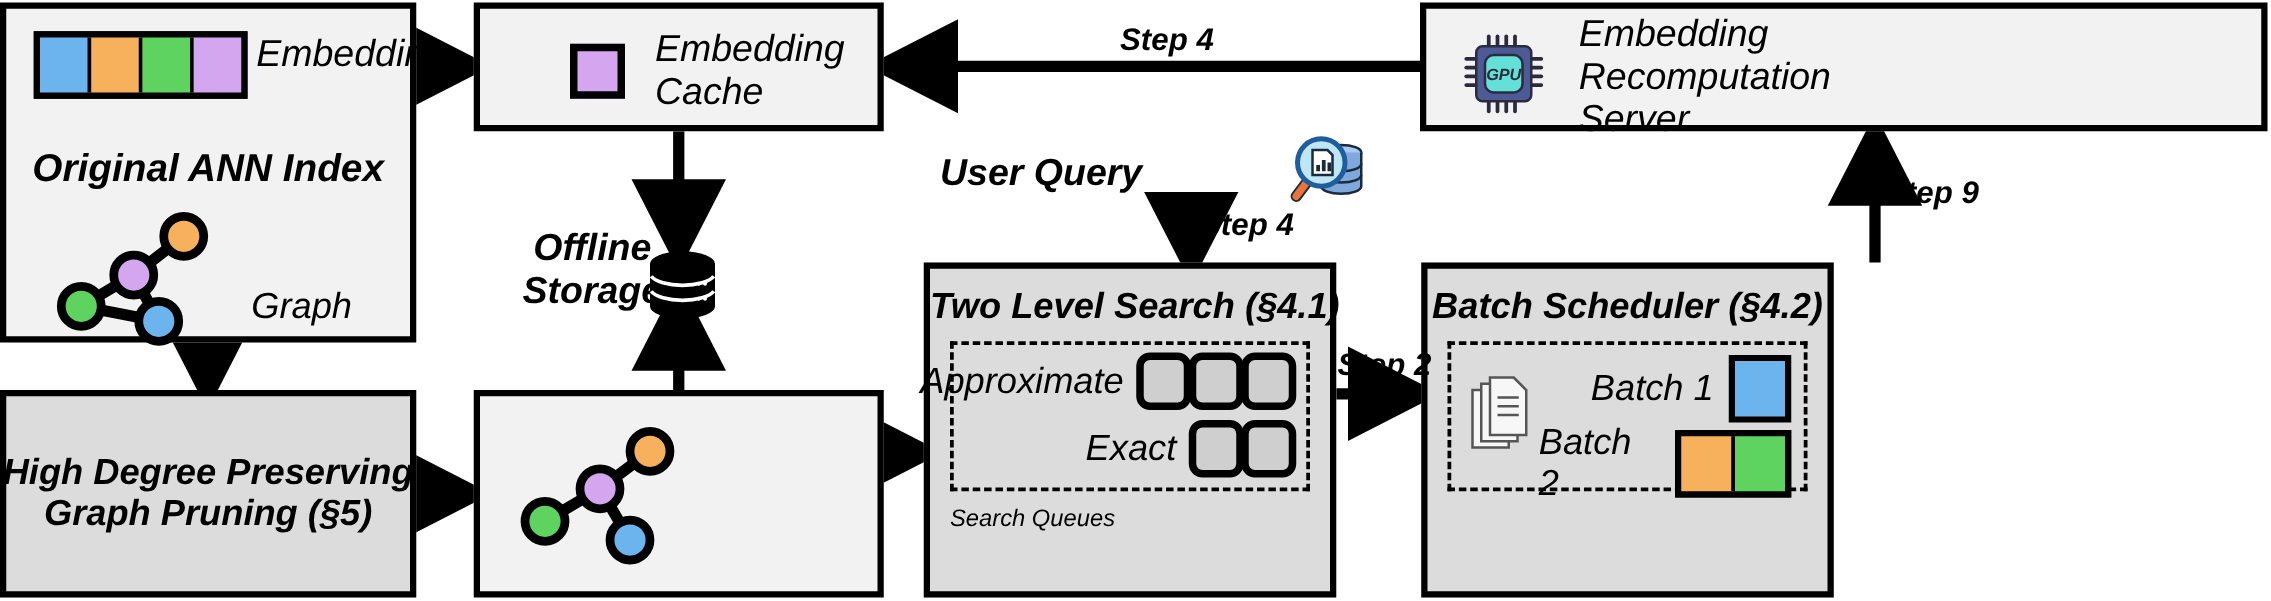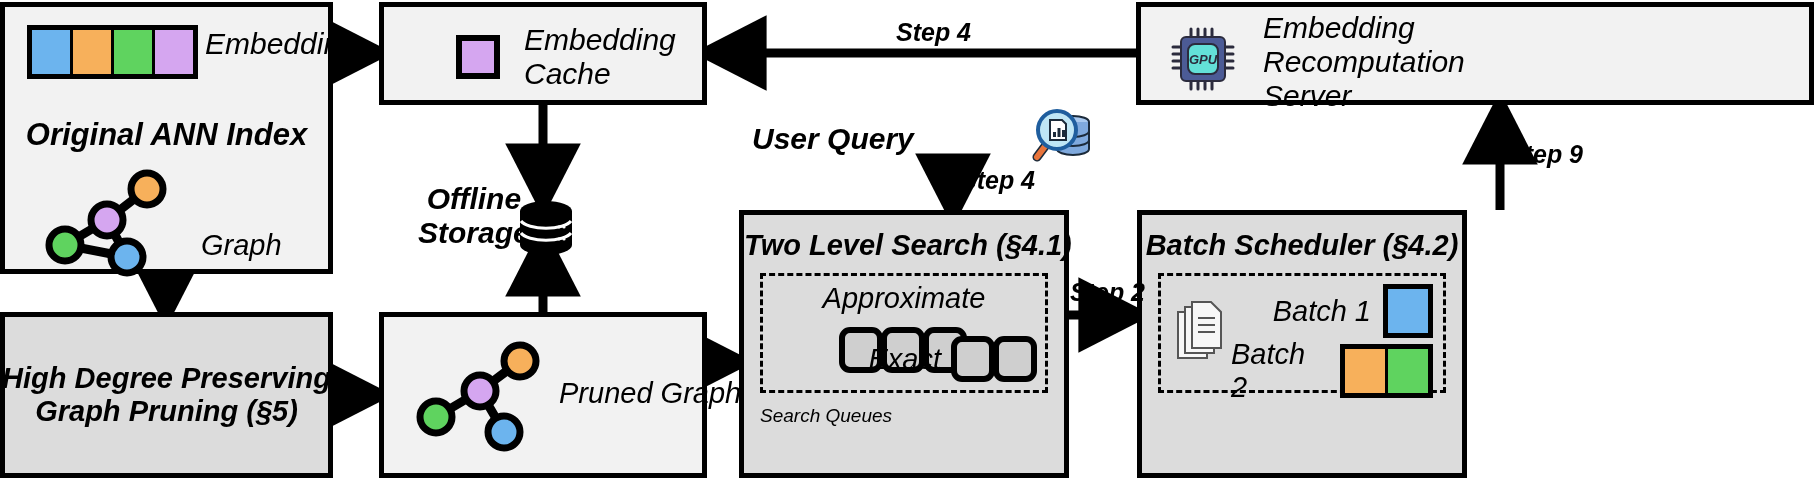--- a/index.html
+++ b/index.html
@@ -105,21 +105,21 @@
     text-align: center; font-size: 29px; font-weight: bold;
   }
   #tls-dashed {
     position: absolute; left: 16px; right: 16px; top: 58px; height: 120px;
     border: 3px dashed #000; box-sizing: border-box;
   }
   .queue-row {
     position: absolute; left: 8px; right: 8px;
     display: flex; align-items: center; justify-content: flex-end; gap: 12px;
   }
-  #queue-row-approx { top: 6px; flex-direction: column; }
+  #queue-row-approx { top: 6px; }
   #queue-row-exact  { top: 60px; }
   .queue-row .qlabel { font-size: 29px; }
   .queue-cells { display: flex; }
   .qcell {
     width: 44px; height: 46px;
     border: 6px solid #000; border-radius: 11px;
     background: #cfcfcf; box-sizing: border-box;
     margin-left: -2px;
   }
   #tls-footer {
@@ -278,21 +278,20 @@
         <line x1="68" y1="52" x2="108" y2="22"></line>
         <line x1="68" y1="52" x2="92" y2="93"></line>
       </g>
       <g stroke="#000" stroke-width="7">
         <circle cx="108" cy="22" r="16" fill="#f7b05b"></circle>
         <circle cx="68" cy="52" r="16" fill="#d5a6f0"></circle>
         <circle cx="24" cy="78" r="16" fill="#5fd35f"></circle>
         <circle cx="92" cy="93" r="16" fill="#6cb4ee"></circle>
       </g>
     </svg>
-    <div id="pruned-graph-label" class="lbl">Pruned Graph</div>
   </div>
 
   <div id="user-query-label" class="lbl">User Query</div>
   <svg id="query-icon" width="62" height="62" viewBox="0 0 62 62">
 
     <g>
       <ellipse cx="41" cy="21" rx="16" ry="6" fill="#a8c8ee" stroke="#1b2a3a" stroke-width="2"></ellipse>
       <path d="M25,21 L25,48 A16,6 0 0 0 57,48 L57,21" fill="#7fa9dd" stroke="#1b2a3a" stroke-width="2"></path>
       <path d="M25,30 A16,6 0 0 0 57,30" fill="none" stroke="#1b2a3a" stroke-width="2"></path>
       <path d="M25,39 A16,6 0 0 0 57,39" fill="none" stroke="#1b2a3a" stroke-width="2"></path>

